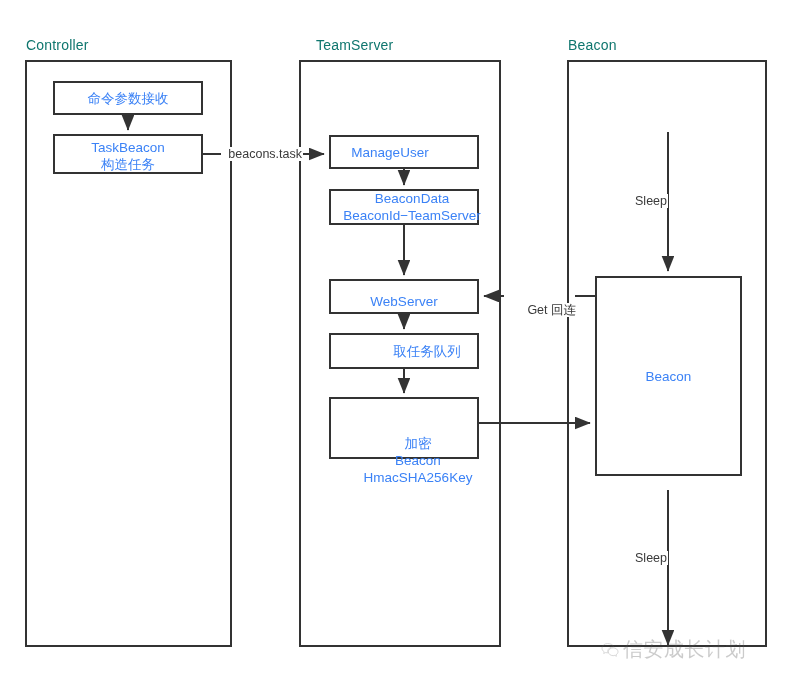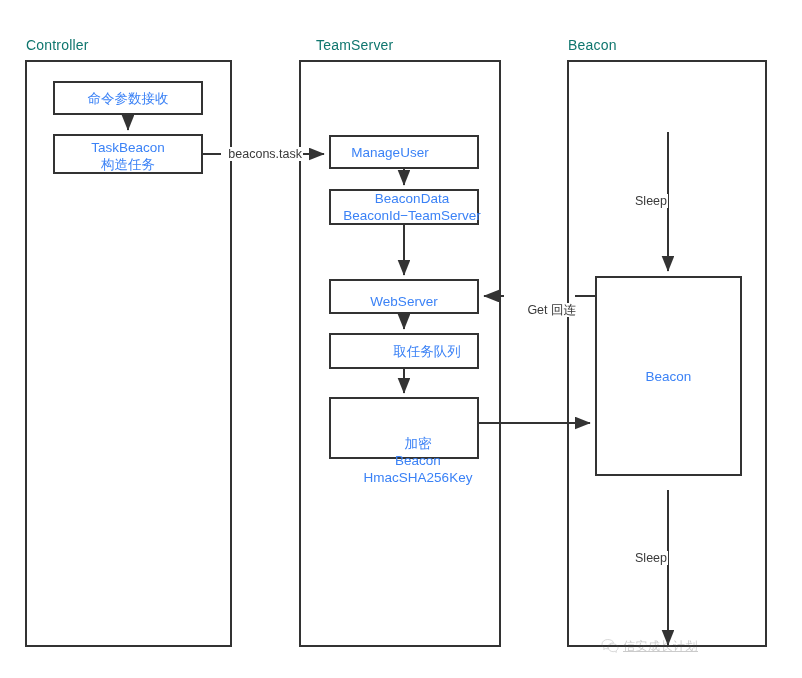--- a/index.html
+++ b/index.html
@@ -60,24 +60,23 @@
   }
   .watermark {
     position: absolute;
     display: flex;
     align-items: center;
     gap: 3px;
     opacity: 0.30;
     white-space: nowrap;
   }
   .watermark-text {
-    font-size: 12px;
+    font-size: 20px;
     color: #555555;
     letter-spacing: 0.5px;
-    text-decoration: underline;
   }
   .wm-logo {
     width: 20px;
     height: 20px;
     position: relative;
   }
 </style>
 </head>
 <body>
 

